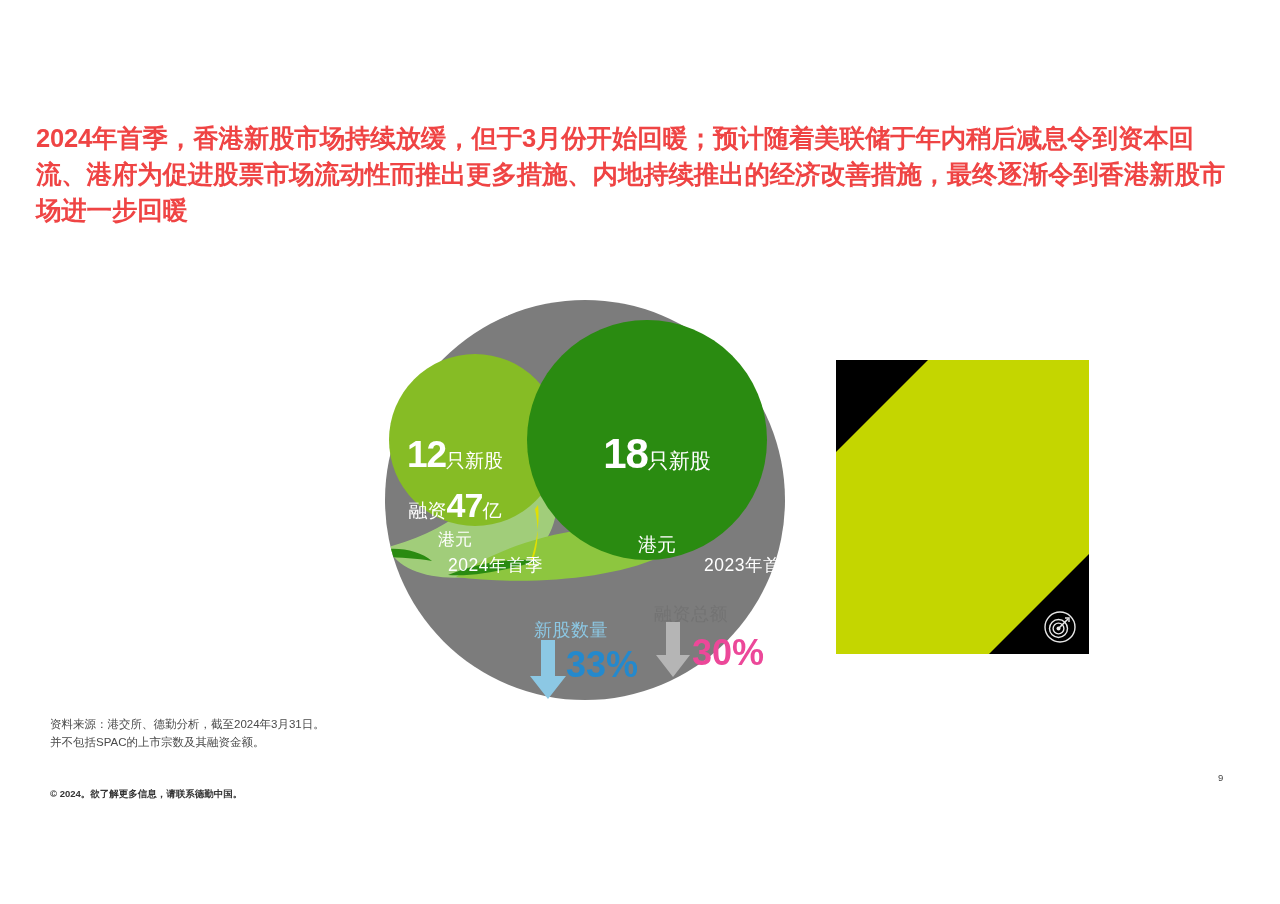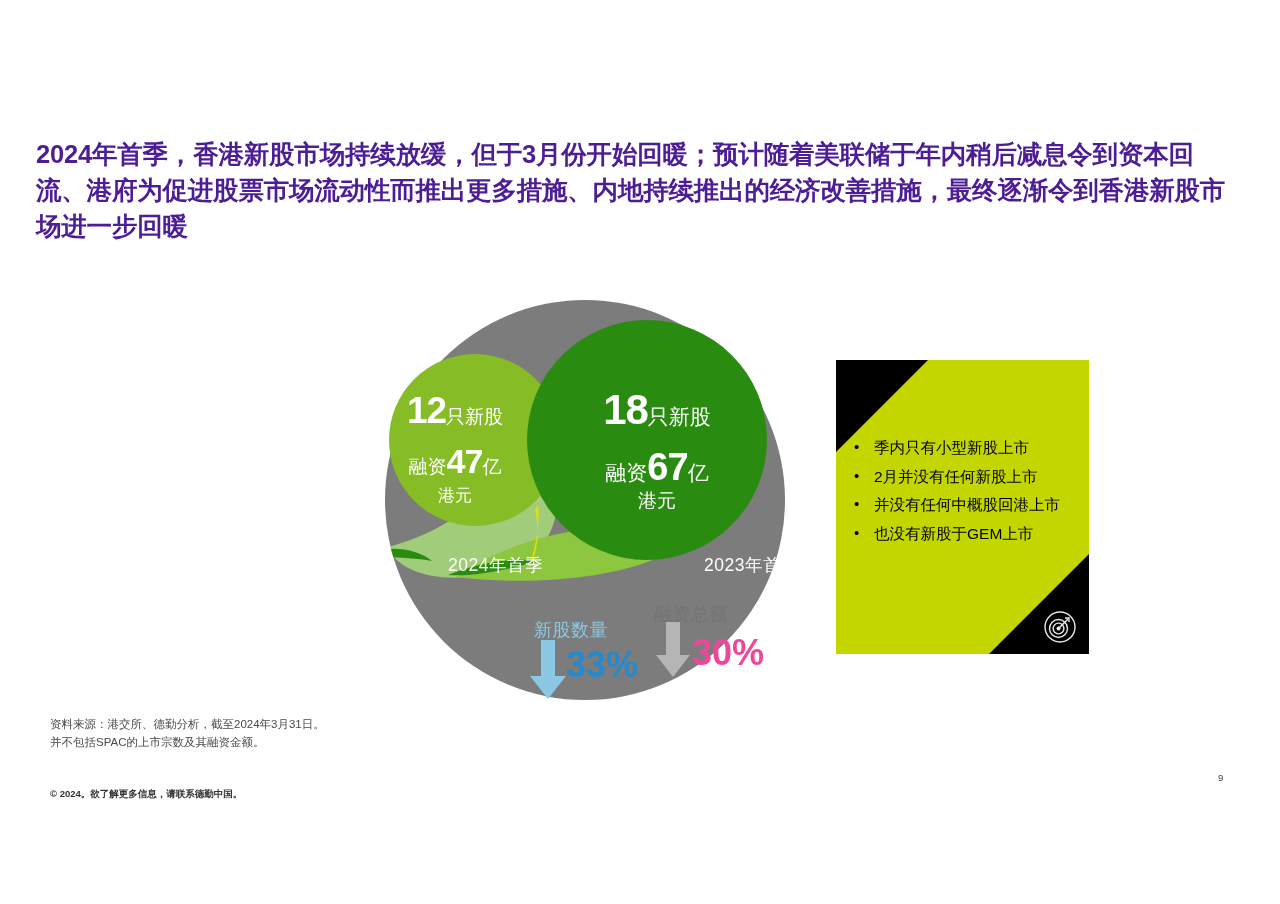--- a/index.html
+++ b/index.html
@@ -15,26 +15,26 @@
     width: 1280px;
     height: 904px;
     background: #ffffff;
     overflow: hidden;
   }
 
   
   #headline {
     position: absolute;
     left: 36px;
-    top: 136px;
+    top: 120px;
     width: 1200px;
     font-size: 25.5px;
     font-weight: bold;
     line-height: 1.42;
-    color: #4c1d95;
+    color: #ef4444;
     letter-spacing: -0.2px;
   }
 
   
   #stage {
     position: absolute;
     left: 0;
     top: 285px;
     width: 1280px;
     height: 420px;
@@ -58,20 +58,21 @@
   #year-2024 { left: 448px; top: 553px; }
   #year-2023 { left: 704px; top: 553px; }
 
   
   .bubble-text {
     position: absolute;
     color: #ffffff;
     text-align: center;
     white-space: nowrap;
     line-height: 1;
+    margin-top: 44px;
   }
   .bub-num {
     font-weight: bold;
     letter-spacing: -1px;
   }
 
   
   #sb-line1 { left: 380px; top: 392px; width: 150px; }
   #sb-line2 { left: 380px; top: 444px; width: 150px; }
   #sb-line3 { left: 380px; top: 487px; width: 150px; font-size: 17px; }
@@ -234,23 +235,20 @@
     <span class="bub-num">12</span><span class="bub-suf">只新股</span>
   </div>
   <div class="bubble-text" id="sb-line2">
     <span class="bub-pre">融资</span><span class="bub-num">47</span><span class="bub-suf">亿</span>
   </div>
   <div class="bubble-text" id="sb-line3">港元</div>
 
   <div class="bubble-text" id="bb-line1">
     <span class="bub-num">18</span><span class="bub-suf">只新股</span>
   </div>
-  <div class="bubble-text" id="bb-line2">
-    <span class="bub-pre">融资</span><span class="bub-num">67</span><span class="bub-suf">亿</span>
-  </div>
   <div class="bubble-text" id="bb-line3">港元</div>
 
   <div class="year-label" id="year-2024">2024年首季</div>
   <div class="year-label" id="year-2023">2023年首季</div>
 
   <div class="stat" id="stat-count">
     <div class="stat-caption">新股数量</div>
     <svg class="arrow-svg" width="38" height="60" viewBox="0 0 38 60">
       <path d="M 12 0 L 26 0 L 26 36 L 37 36 L 19 59 L 1 36 L 12 36 Z" fill="#8CC8E4"></path>
     </svg>
@@ -261,26 +259,20 @@
     <div class="stat-caption">融资总额</div>
     <svg class="arrow-svg" width="36" height="56" viewBox="0 0 36 56">
       <path d="M 11 0 L 25 0 L 25 33 L 35 33 L 18 55 L 1 33 L 11 33 Z" fill="#B5B5B5"></path>
     </svg>
     <div class="stat-pct">30%</div>
   </div>
 
   <div id="notes-panel">
     <div class="corner-tri" id="tri-tl"></div>
     <div class="corner-tri" id="tri-br"></div>
-    <ul id="notes-list">
-      <li>季内只有小型新股上市</li>
-      <li>2月并没有任何新股上市</li>
-      <li>并没有任何中概股回港上市</li>
-      <li>也没有新股于GEM上市</li>
-    </ul>
     <svg id="target-icon" width="34" height="34" viewBox="0 0 34 34">
       <circle cx="17" cy="17" r="15" fill="none" stroke="#E8E8E8" stroke-width="1.4"></circle>
       <circle cx="15.5" cy="18.5" r="9" fill="none" stroke="#E8E8E8" stroke-width="1.4"></circle>
       <circle cx="15.5" cy="18.5" r="5.4" fill="none" stroke="#E8E8E8" stroke-width="1.4"></circle>
       <circle cx="15.5" cy="18.5" r="2" fill="#E8E8E8"></circle>
       <path d="M 15.5 18.5 L 25 9" stroke="#E8E8E8" stroke-width="1.6" fill="none"></path>
       <path d="M 22 8 L 26 8 L 26 12" stroke="#E8E8E8" stroke-width="1.4" fill="none"></path>
     </svg>
   </div>
 

